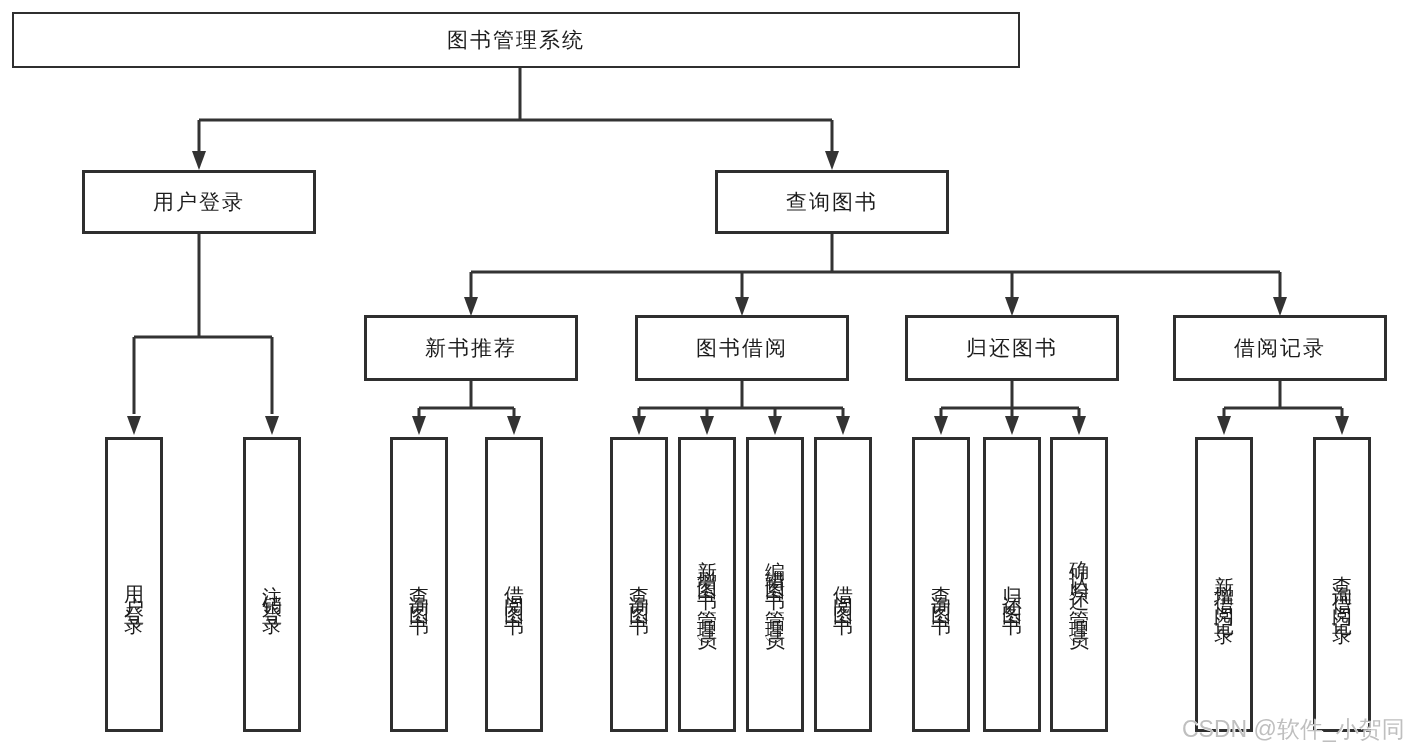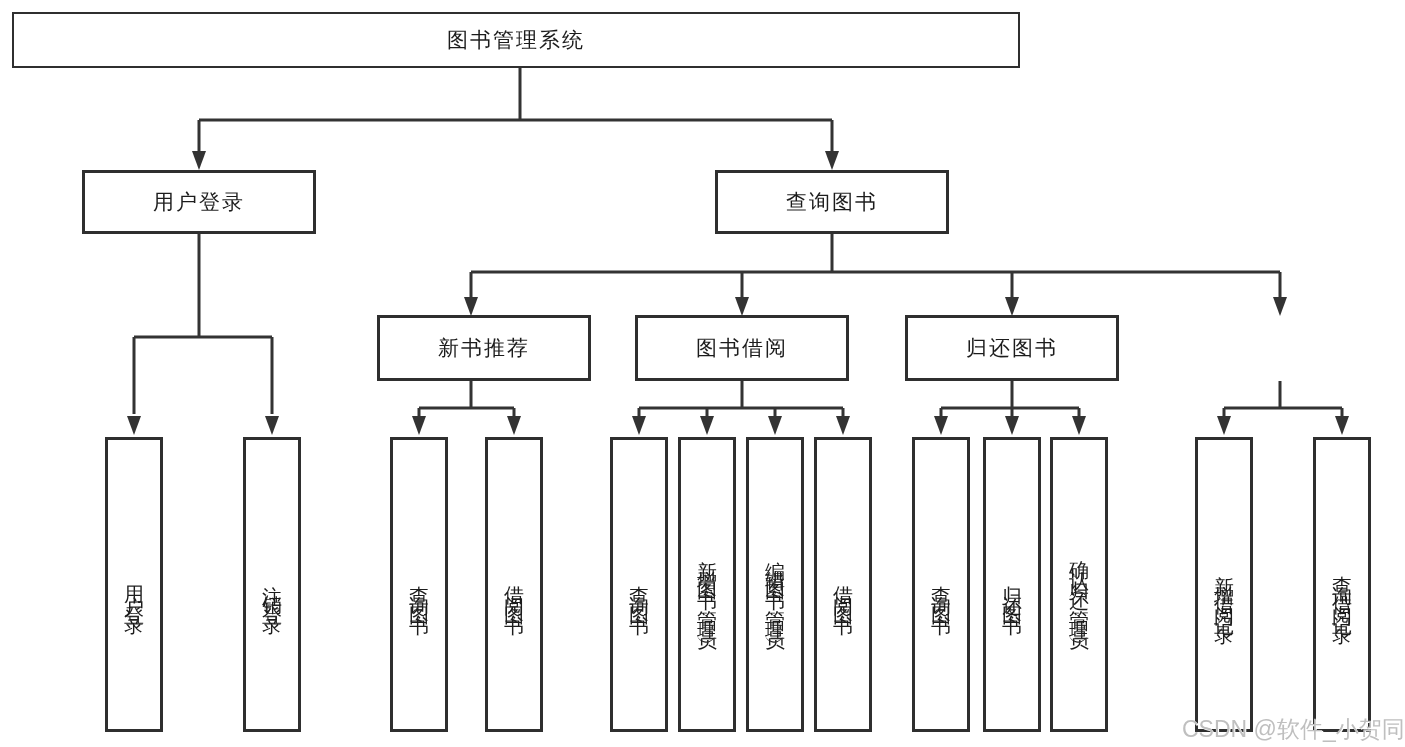--- a/index.html
+++ b/index.html
@@ -25,21 +25,21 @@
   }
   .h-label {
     font-size: 21px;
     letter-spacing: 2px;
     white-space: nowrap;
   }
   .root-box    { left: 12px;  top: 12px;  width: 1008px; height: 56px; border-width: 2px; }
   .n-userlogin { left: 82px;  top: 170px; width: 234px;  height: 64px; }
   .n-bookmgmt  { left: 715px; top: 170px; width: 234px;  height: 64px; }
   .n-l3        { top: 315px;  height: 66px; width: 214px; }
-  .n-newbook   { left: 377px; }
+  .n-newbook   { left: 364px; }
   .n-borrow    { left: 635px; text-align: right; }
   .n-current   { left: 905px; }
   .n-records   { left: 1173px; }
   .leaf {
     top: 437px; width: 58px; height: 295px;
     border-width: 3px;
   }
   .leaf .v-label {
     writing-mode: vertical-rl;
     text-orientation: mixed;
@@ -136,20 +136,23 @@
 
   <div class="box n-l3 n-newbook">
     <span class="h-label">新书推荐</span>
   </div>
   <div class="box n-l3 n-borrow">
     <span class="h-label">图书借阅</span>
   </div>
   <div class="box n-l3 n-current">
     <span class="h-label">归还图书</span>
   </div>
+  <div class="box n-l3 n-records">
+    <span class="h-label">借阅记录</span>
+  </div>
 
   <div class="box leaf lf1">
     <span class="v-label">用户登录</span>
   </div>
   <div class="box leaf lf2">
     <span class="v-label">注销登录</span>
   </div>
   <div class="box leaf lf3">
     <span class="v-label">查询图书</span>
   </div>

